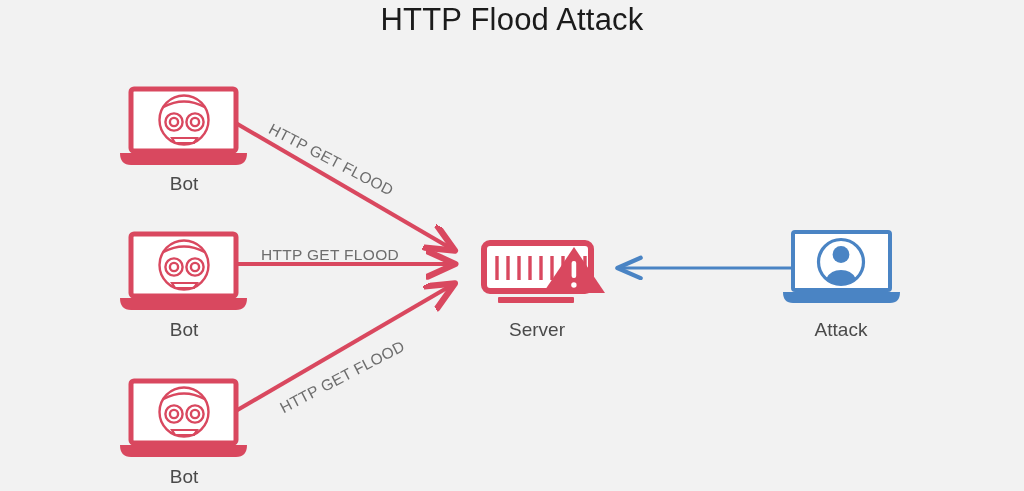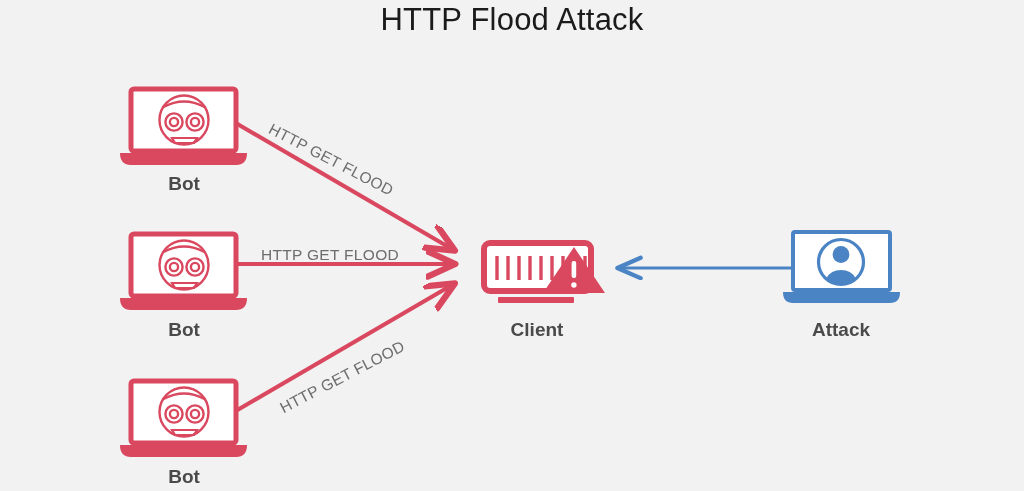--- a/index.html
+++ b/index.html
@@ -34,21 +34,20 @@
     letter-spacing: 0.2px;
     font-family: "Liberation Sans", sans-serif;
   }
   .node-label {
     position: absolute;
     text-align: center;
     font-size: 19px;
     color: #4a4a4a;
     font-family: "Liberation Sans", sans-serif;
     white-space: nowrap;
-    font-weight: bold;
   }
   .edge-label {
     position: absolute;
     font-size: 15.5px;
     color: #6d6d6d;
     font-family: "Liberation Sans", sans-serif;
     white-space: nowrap;
     letter-spacing: 0.3px;
   }
   .edge-label.rot-down {
@@ -173,21 +172,21 @@
       </g>
     </g>
   </svg>
 
   <div class="node-label" style="left:124px; top:173px; width:120px;">Bot</div>
 
   <div class="node-label" style="left:124px; top:319px; width:120px;">Bot</div>
 
   <div class="node-label" style="left:124px; top:466px; width:120px;">Bot</div>
 
-  <div class="node-label" style="left:477px; top:319px; width:120px;">Client</div>
+  <div class="node-label" style="left:477px; top:319px; width:120px;">Server</div>
 
   <div class="node-label" style="left:781px; top:319px; width:120px;">Attack</div>
 
   <div class="edge-label rot-down" style="left:274px; top:120px;">HTTP GET FLOOD</div>
 
   <div class="edge-label" style="left:261px; top:246px;">HTTP GET FLOOD</div>
 
   <div class="edge-label rot-up" style="left:277px; top:401px;">HTTP GET FLOOD</div>
 
 </div>

